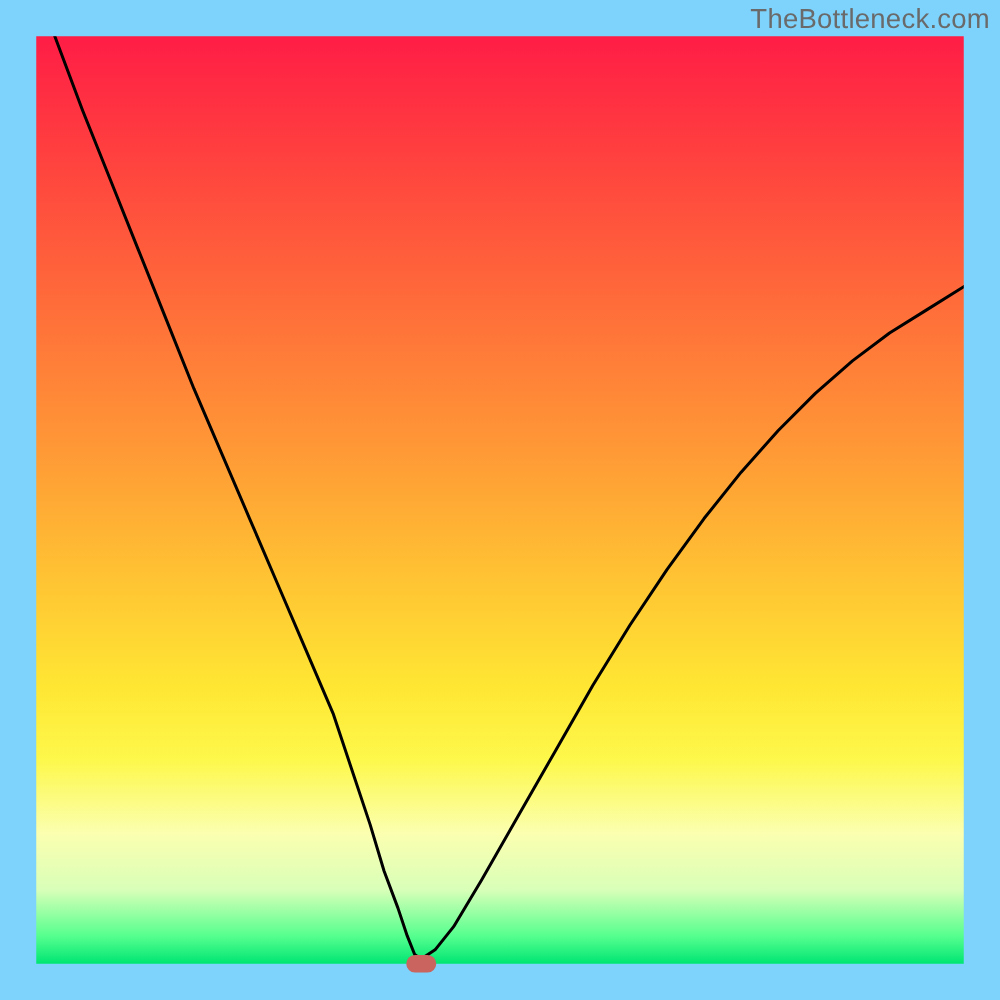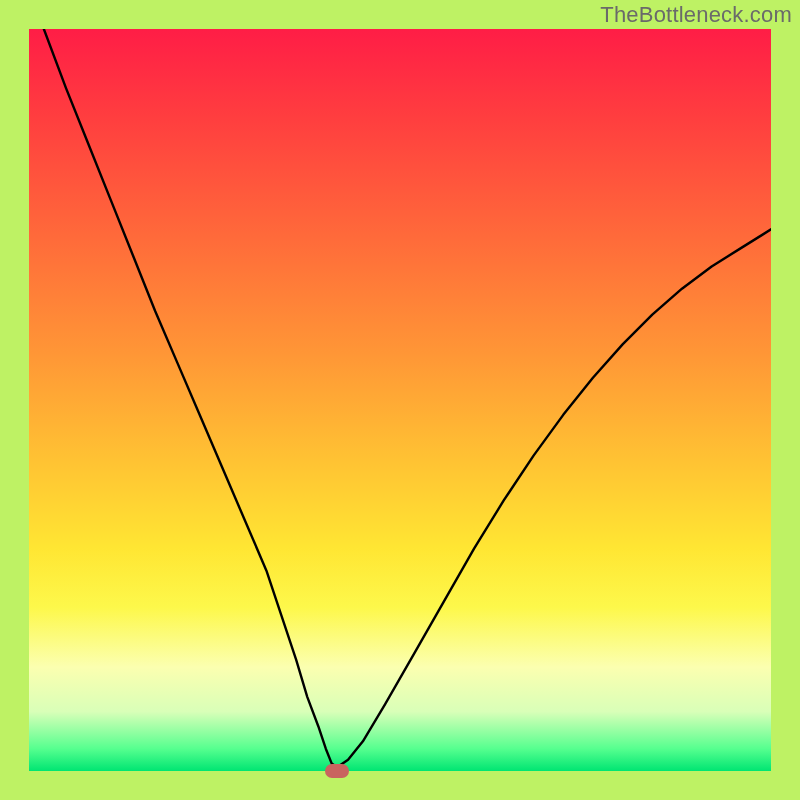--- a/index.html
+++ b/index.html
@@ -8,21 +8,21 @@
     width: 800px;
     height: 800px;
     overflow: hidden;
     background: #000;
     font-family: Arial, Helvetica, sans-serif;
   }
   .frame {
     position: relative;
     width: 800px;
     height: 800px;
-    background: #bef264;
+    background: #7dd3fc;
   }
   .plot {
     position: absolute;
     left: 29px;
     top: 29px;
     width: 742px;
     height: 742px;
     
     background: linear-gradient(
       to bottom,

